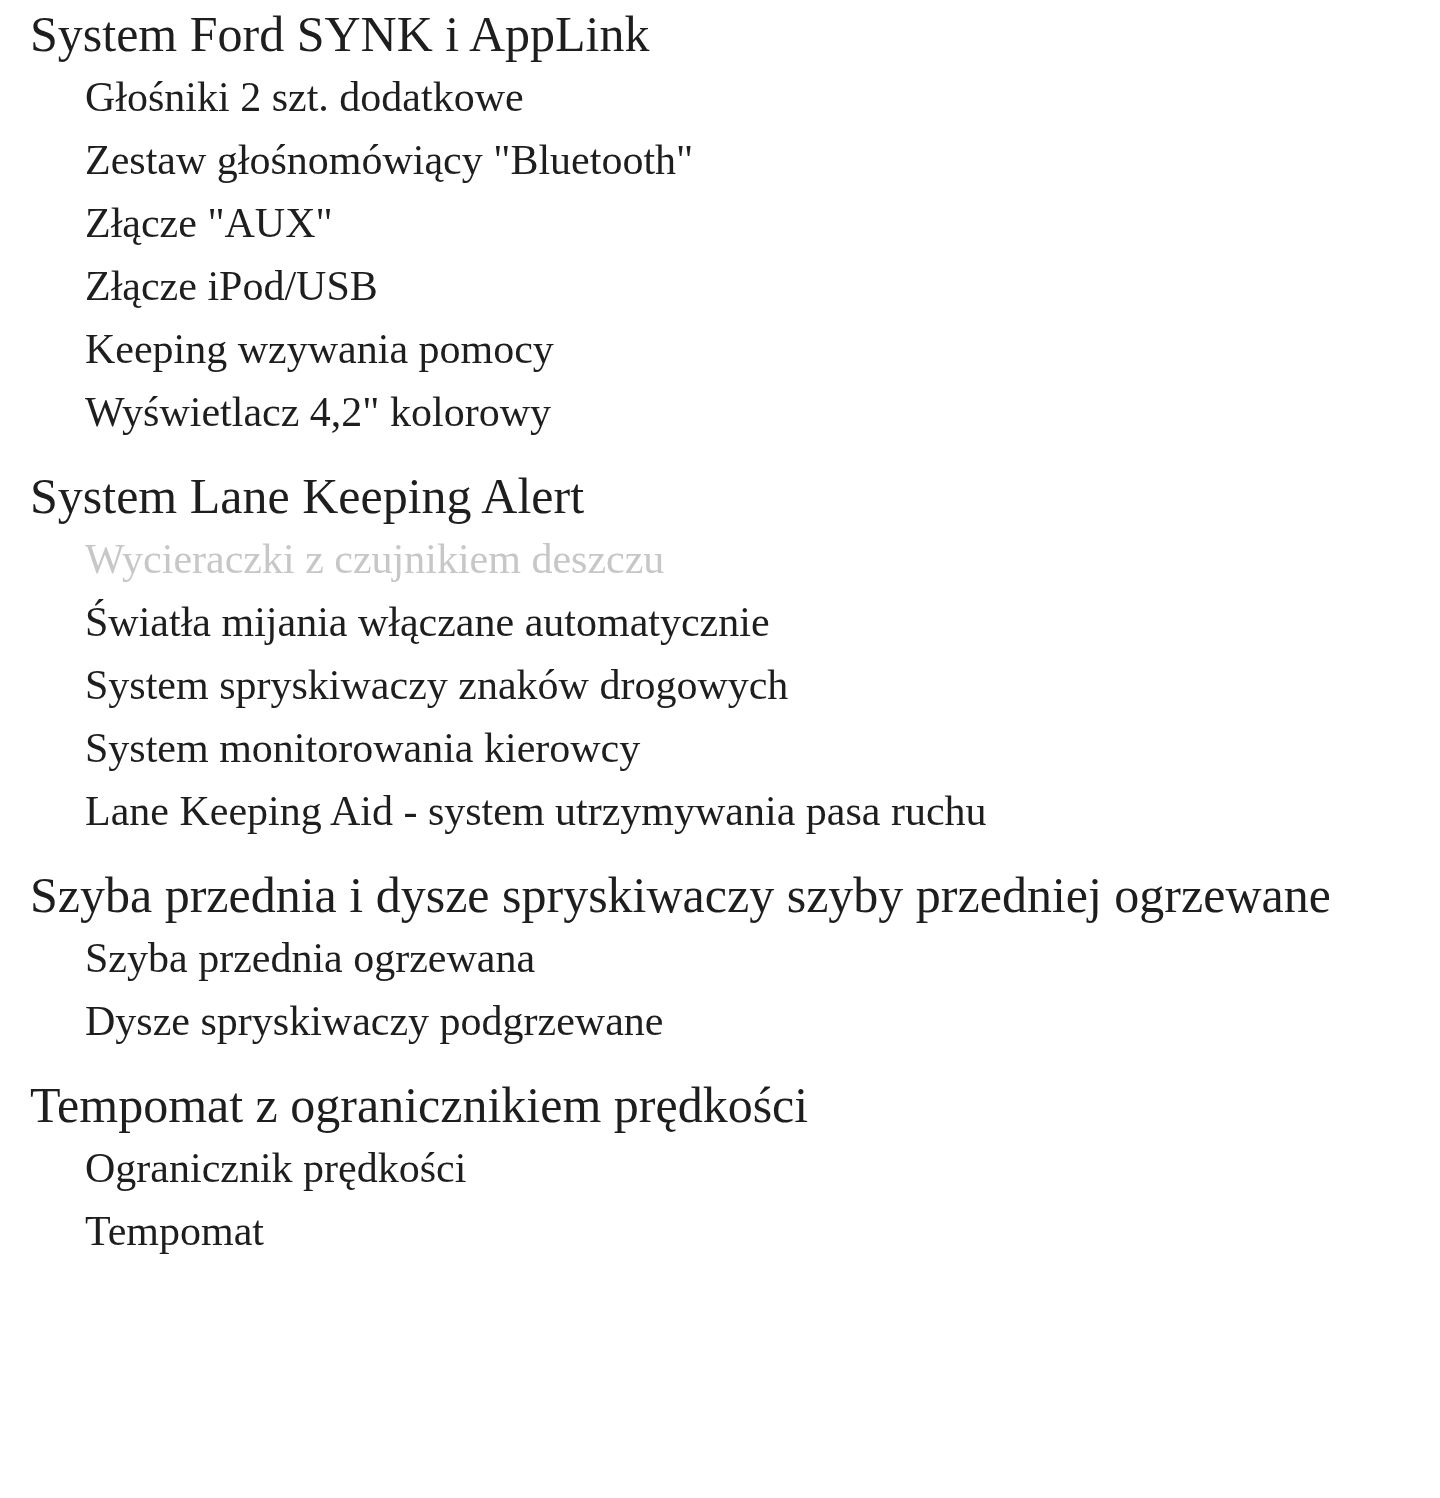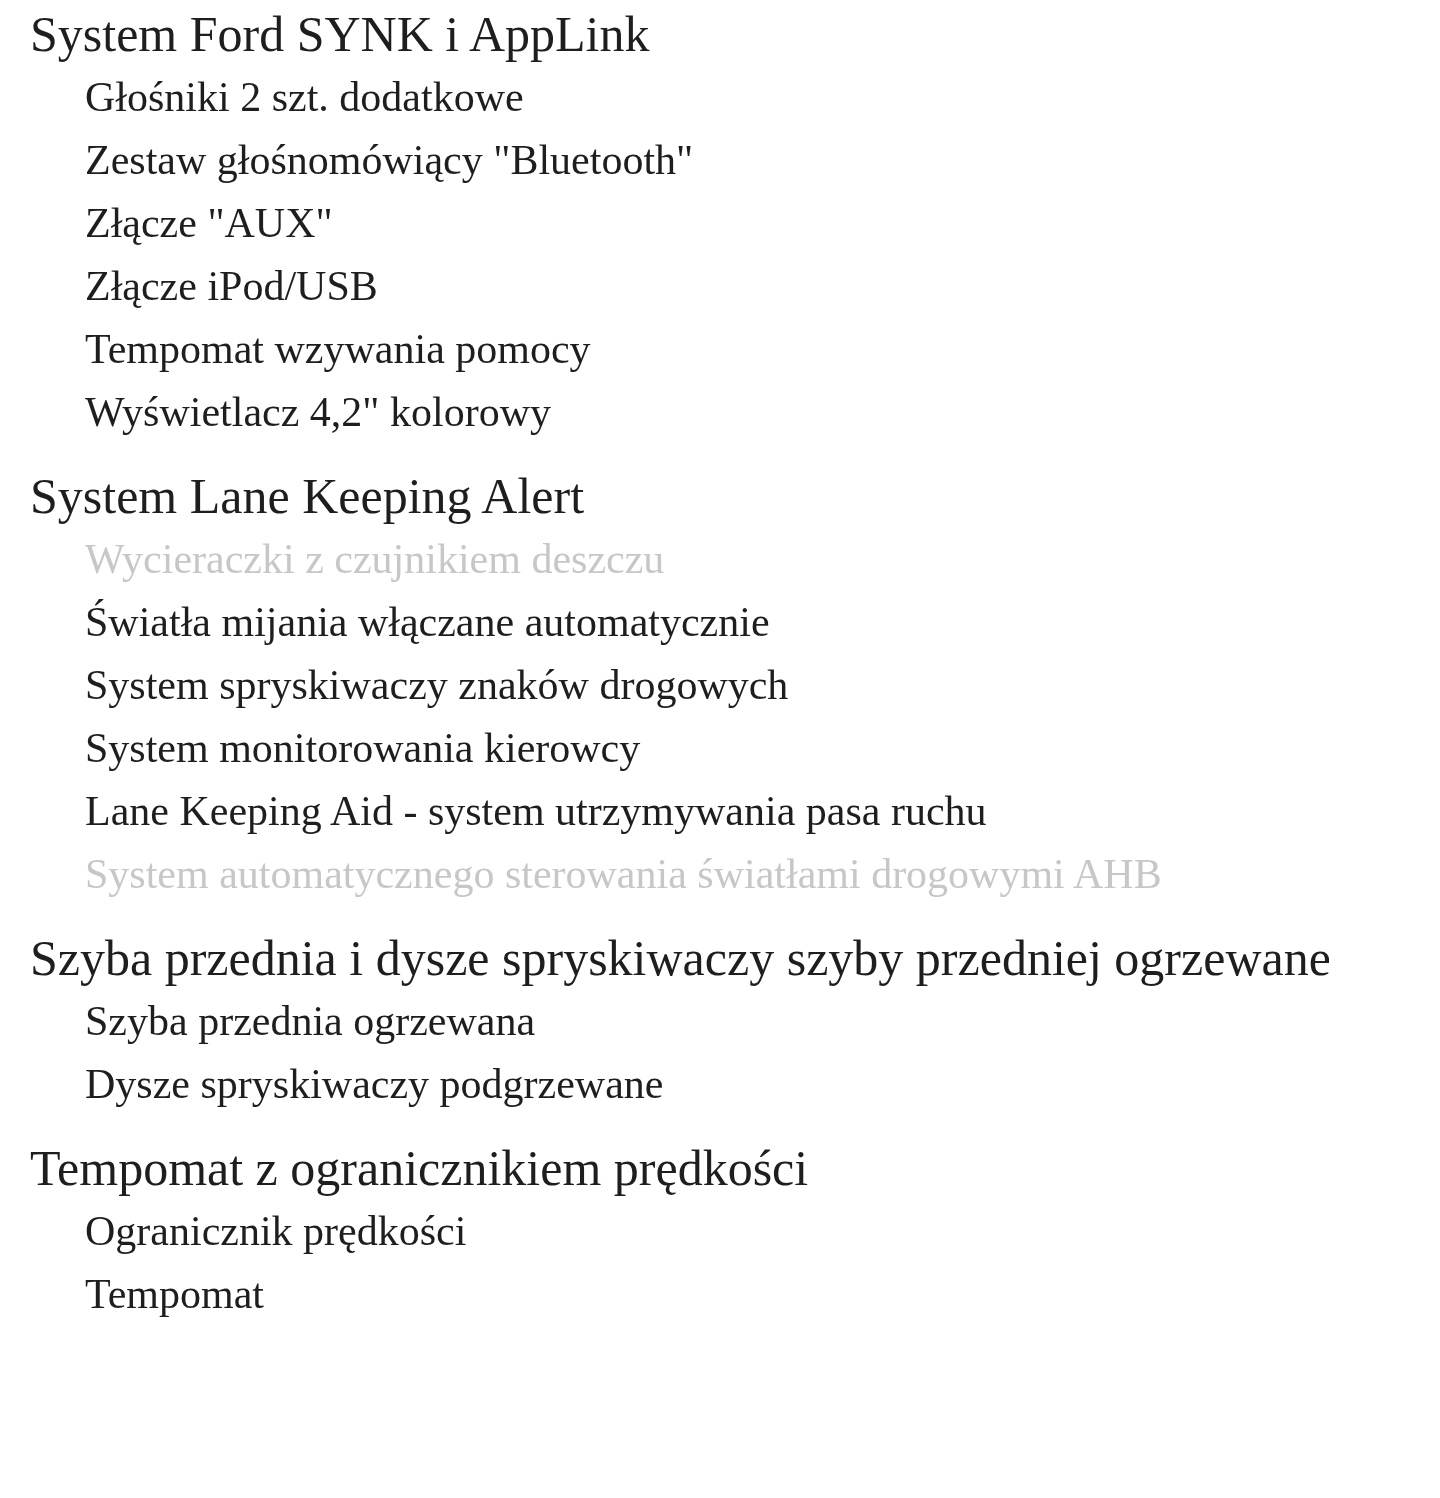--- a/index.html
+++ b/index.html
@@ -45,32 +45,31 @@
 <body>
 
 <div class="doc">
 
   <div class="section">
     <div class="section-heading">System Ford SYNK i AppLink</div>
     <div class="feature-item">Głośniki 2 szt. dodatkowe</div>
     <div class="feature-item">Zestaw głośnomówiący "Bluetooth"</div>
     <div class="feature-item">Złącze "AUX"</div>
     <div class="feature-item">Złącze iPod/USB</div>
-    <div class="feature-item">Tempomat wzywania pomocy</div>
+    <div class="feature-item">Keeping wzywania pomocy</div>
     <div class="feature-item">Wyświetlacz 4,2" kolorowy</div>
   </div>
 
   <div class="section">
     <div class="section-heading">System Lane Keeping Alert</div>
     <div class="feature-item muted">Wycieraczki z czujnikiem deszczu</div>
     <div class="feature-item">Światła mijania włączane automatycznie</div>
     <div class="feature-item">System spryskiwaczy znaków drogowych</div>
     <div class="feature-item">System monitorowania kierowcy</div>
     <div class="feature-item">Lane Keeping Aid - system utrzymywania pasa ruchu</div>
-    <div class="feature-item muted">System automatycznego sterowania światłami drogowymi AHB</div>
   </div>
 
   <div class="section">
     <div class="section-heading">Szyba przednia i dysze spryskiwaczy szyby przedniej ogrzewane</div>
     <div class="feature-item">Szyba przednia ogrzewana</div>
     <div class="feature-item">Dysze spryskiwaczy podgrzewane</div>
   </div>
 
 
   <div class="section">

